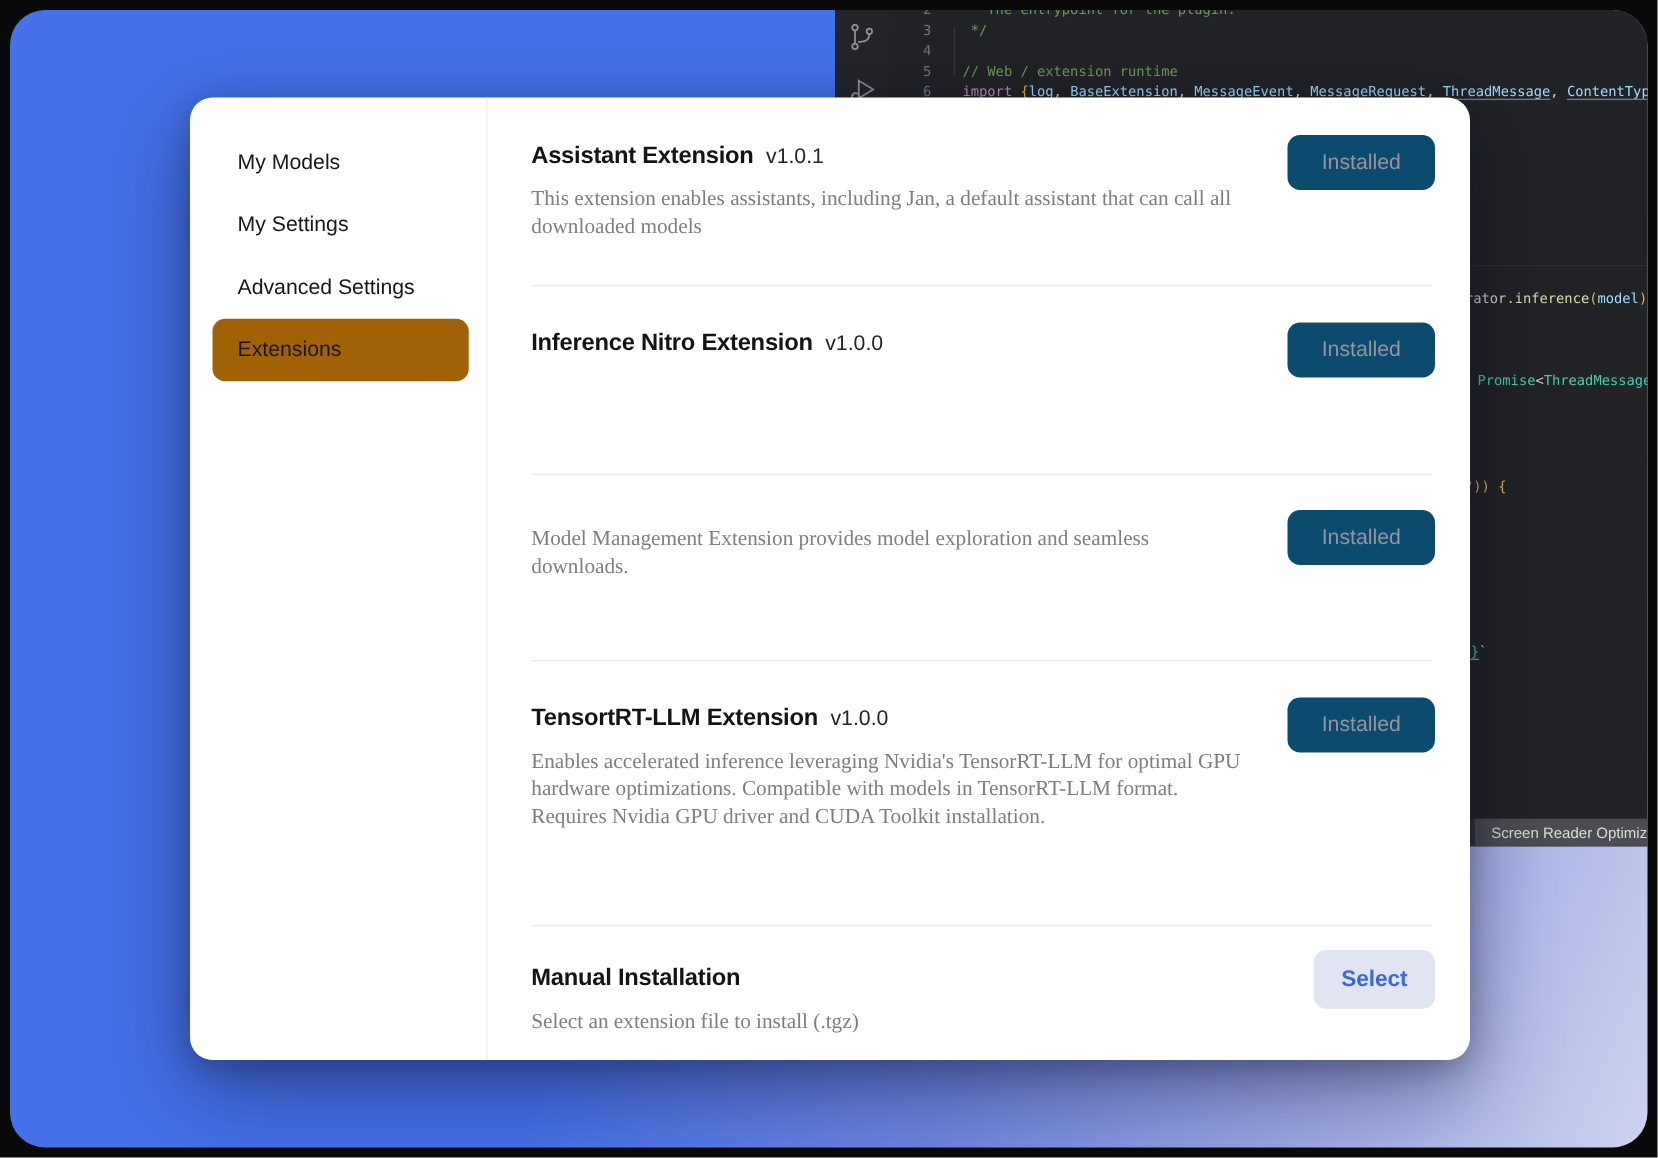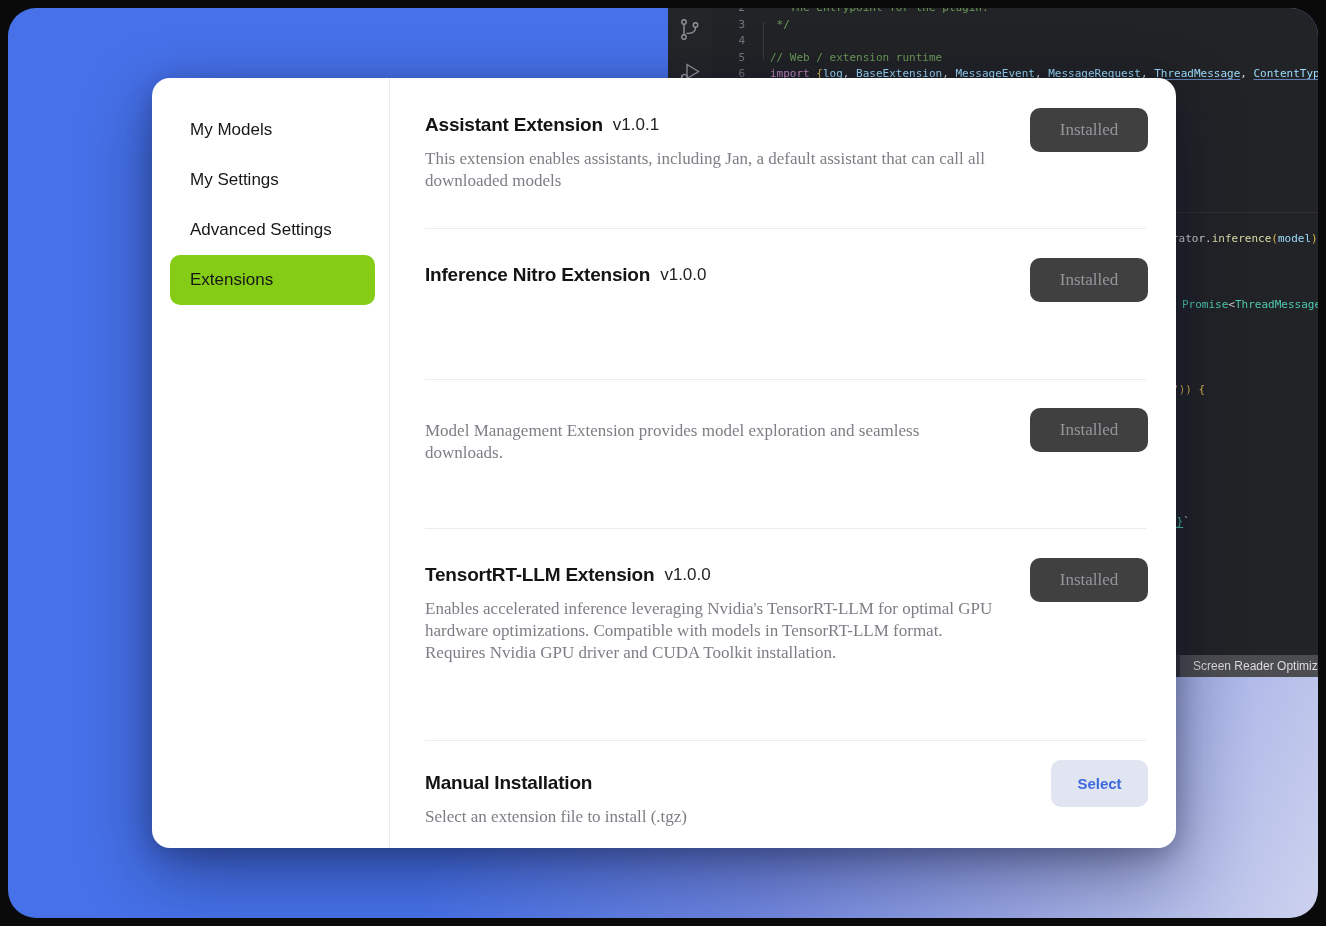--- a/index.html
+++ b/index.html
@@ -33,32 +33,32 @@
   .sb-left{position:absolute;left:472px;top:0;line-height:22px;}
   .sb-seg{position:absolute;left:512px;right:0;top:0;bottom:0;background:#4c4d50;color:#dcdcdc;
           line-height:22px;padding-left:13px;white-space:nowrap;overflow:hidden;}
 
   
   .modal{position:absolute;left:144px;top:70px;width:1024px;height:770px;background:#ffffff;border-radius:18px;
          box-shadow:0 24px 70px rgba(10,15,45,.45),0 6px 24px rgba(10,15,45,.25);}
   .sidebar{position:absolute;left:0;top:0;bottom:0;width:238px;border-right:1px solid #ececf0;padding-top:27px;box-sizing:border-box;}
   .side-item{height:50px;margin:0 14px 0 18px;display:flex;align-items:center;padding-left:20px;border-radius:10px;
              font-size:17px;font-weight:normal;color:#17171a;cursor:pointer;}
-  .side-item.active{background:#84cc16;}
+  .side-item.active{background:#a16207;}
   .content{position:absolute;left:273px;top:0;width:723px;height:100%;}
   .entry{position:absolute;left:0;width:723px;}
   .e-title{display:flex;align-items:flex-end;line-height:26px;margin:0;padding-top:2px;}
   .e-name{font-size:19px;font-weight:bold;color:#141417;letter-spacing:-.2px;}
   .e-ver{font-size:17px;font-weight:normal;color:#232327;margin-left:10px;}
   .e-desc{width:575px;margin:10px 0 0 0;font-size:17px;line-height:22px;color:#7d7d85;font-family:Liberation Serif, serif;}
   .e-link{color:#4a78e8;text-decoration:none;cursor:pointer;}
   .btn-installed{position:absolute;right:0;top:-2px;width:118px;height:44px;border:none;border-radius:10px;
-                 background:#404040;color:#95959c;font-size:17px;font-family:Liberation Serif, serif;}
+                 background:#0c4a6e;color:#95959c;font-size:17px;font-family:Liberation Sans, sans-serif;}
   .btn-select{position:absolute;right:0;top:-8px;width:97px;height:47px;border:none;border-radius:10px;
-              background:#e1e5f1;color:#3c68de;font-size:15px;font-weight:bold;font-family:inherit;cursor:pointer;}
+              background:#e1e5f1;color:#3c68de;font-size:18px;font-weight:bold;font-family:inherit;cursor:pointer;}
   .divider{position:absolute;left:0;width:721px;height:1px;background:#ececee;}
 </style>
 </head>
 <body>
 
 <div class="stage">
 
   <div class="editor">
     <div class="activitybar">
       <svg style="left:10px;top:9px;" width="24" height="26" viewBox="0 0 24 26">

